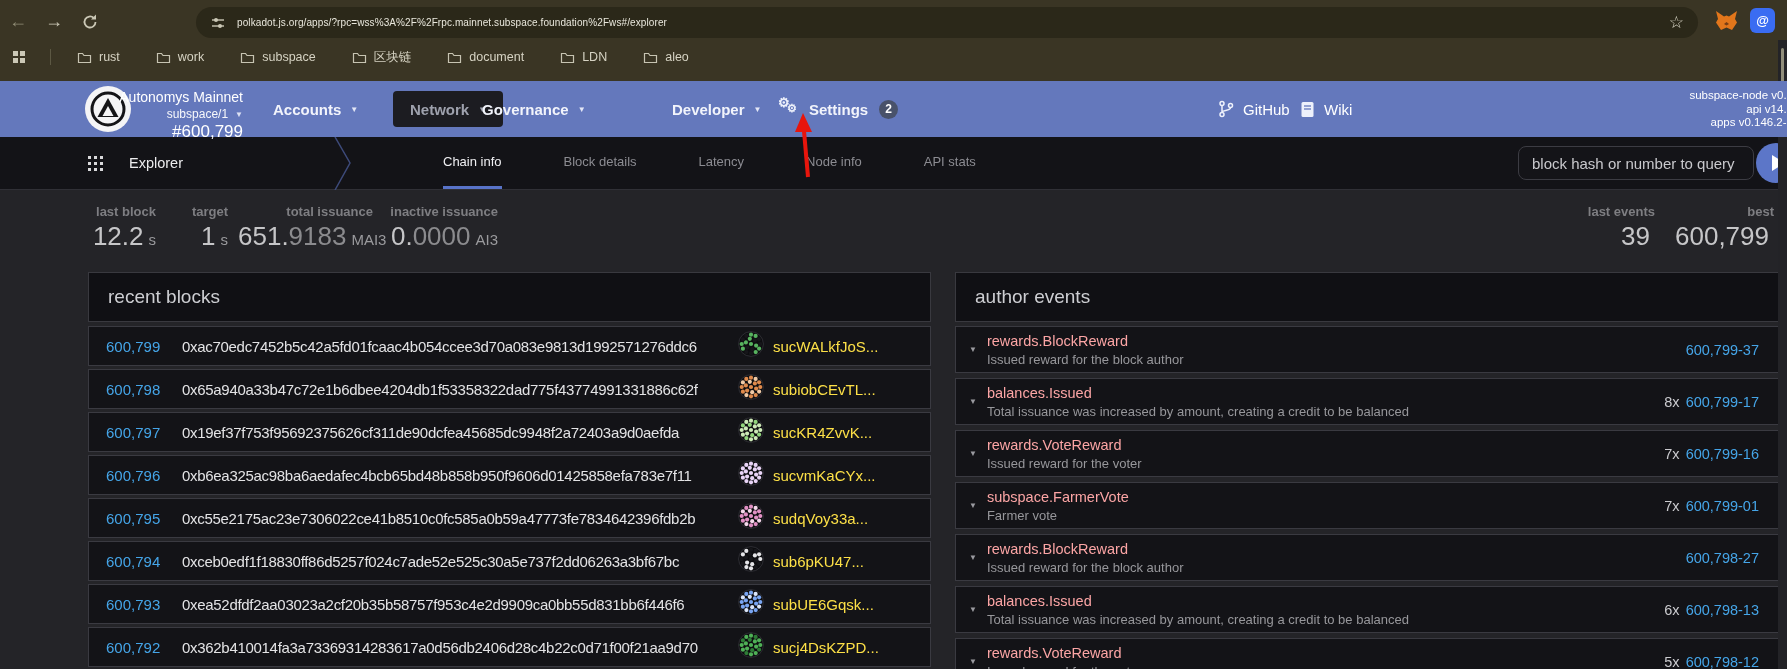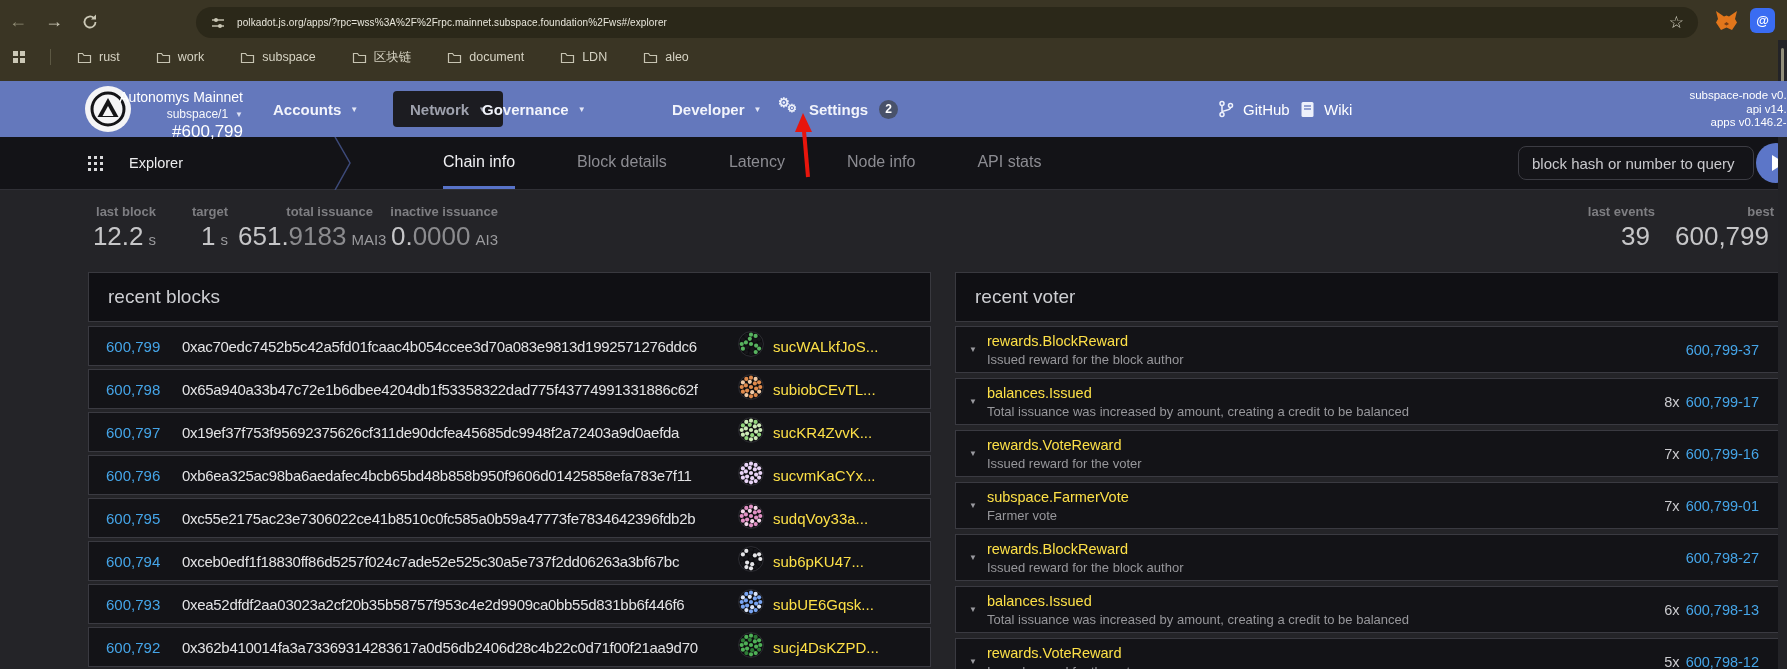--- a/index.html
+++ b/index.html
@@ -56,21 +56,21 @@
   .nav-link{position:absolute;top:0;height:56px;display:flex;align-items:center;gap:9px;
     color:#ffffff;font-size:15px;cursor:pointer;}
   .version{position:absolute;right:-6px;top:8px;text-align:right;color:#fff;font-size:11.5px;line-height:13.5px;}
   .arrow-svg{position:absolute;left:14px;top:30px;z-index:60;overflow:visible;}
   
   .tabbar{position:absolute;left:0;top:137px;width:1787px;height:53px;background:#131317;
     display:flex;align-items:center;border-bottom:1px solid #303036;box-sizing:border-box;}
   .explorer{margin-left:88px;display:flex;align-items:center;gap:26px;color:#ececee;font-size:14.5px;cursor:pointer;}
   .tab-sep{margin-left:150px;}
   .tabs{display:flex;height:100%;margin-left:90px;gap:62px;}
-  .tab{height:100%;display:flex;align-items:center;color:#8c8c92;font-size:16px;cursor:pointer;
+  .tab{height:100%;display:flex;align-items:center;color:#8c8c92;font-size:13px;cursor:pointer;
     border-bottom:3px solid transparent;padding-top:0;box-sizing:border-box;}
   .tab.active{color:#f0f0f3;border-bottom-color:#5873c8;}
   .query-input{position:absolute;left:1518px;top:9px;width:236px;height:34px;background:#141418;
     border:1px solid #3c3c43;border-radius:8px;color:#e8e8ea;font-size:15px;padding:0 13px;
     box-sizing:border-box;font-family:"Liberation Sans",sans-serif;outline:none;}
   .query-input::placeholder{color:#c9c9cd;}
   .play-btn{position:absolute;left:1756px;top:6px;width:40px;height:40px;border-radius:50%;
     background:#5c76c8;display:flex;align-items:center;justify-content:center;cursor:pointer;}
   .play-tri{width:0;height:0;border-left:13px solid #fff;border-top:8px solid transparent;
     border-bottom:8px solid transparent;margin-left:4px;}
@@ -90,21 +90,21 @@
   .block-row{position:relative;height:40px;background:#131317;border:1px solid #3a3a41;
     box-sizing:border-box;margin-bottom:3px;display:flex;align-items:center;}
   .blk-no{width:76px;margin-left:17px;font-size:15px;color:#45a5e8;cursor:pointer;white-space:nowrap;}
   .blk-hash{font-size:15px;color:#e3e3e5;letter-spacing:-0.3px;white-space:nowrap;}
   .blk-author{position:absolute;left:649px;display:flex;align-items:center;gap:9px;}
   .blk-author .nm{font-size:15px;color:#fde047;cursor:pointer;white-space:nowrap;}
   .event-row{height:47px;background:#131317;border:1px solid #3a3a41;box-sizing:border-box;
     margin-bottom:5px;display:flex;align-items:center;}
   .ev-toggle{margin-left:13px;font-size:8px;color:#9a9aa0;cursor:pointer;}
   .ev-text{margin-left:10px;display:flex;flex-direction:column;justify-content:center;}
-  .ev-name{font-size:14.5px;color:#fde047;line-height:18px;}
+  .ev-name{font-size:14.5px;color:#fca5a5;line-height:18px;}
   .ev-desc{font-size:13px;color:#97979b;line-height:16px;margin-top:2px;white-space:nowrap;}
   .ev-link{margin-left:auto;margin-right:19px;font-size:14.5px;white-space:nowrap;}
   .ev-count{color:#cbcbcf;margin-right:6px;}
   .ev-ref{color:#45a5e8;cursor:pointer;}
 </style>
 </head>
 <body>
 
 <div class="chrome">
   <div class="chrome-row1">
@@ -554,21 +554,21 @@
               <circle cx="17.6" cy="4.9" r="2.1" fill="#2e7d36"></circle>
               <circle cx="21.1" cy="8.3" r="2.1" fill="#4fb157"></circle>
             </svg></span>
           <span class="nm">sucj4DsKZPD...</span>
         </span>
       </div>
     </div>
 </div>
 
 <div class="panel panel-events">
-  <div class="panel-header">recent voter</div>
+  <div class="panel-header">author events</div>
   <div id="events-body">
       <div class="event-row">
         <span class="ev-toggle">▼</span>
         <span class="ev-text">
           <span class="ev-name">rewards.BlockReward</span>
           <span class="ev-desc">Issued reward for the block author</span>
         </span>
         <span class="ev-link"><span class="ev-count"></span><span class="ev-ref">600,799-37</span></span>
       </div>
       <div class="event-row">

